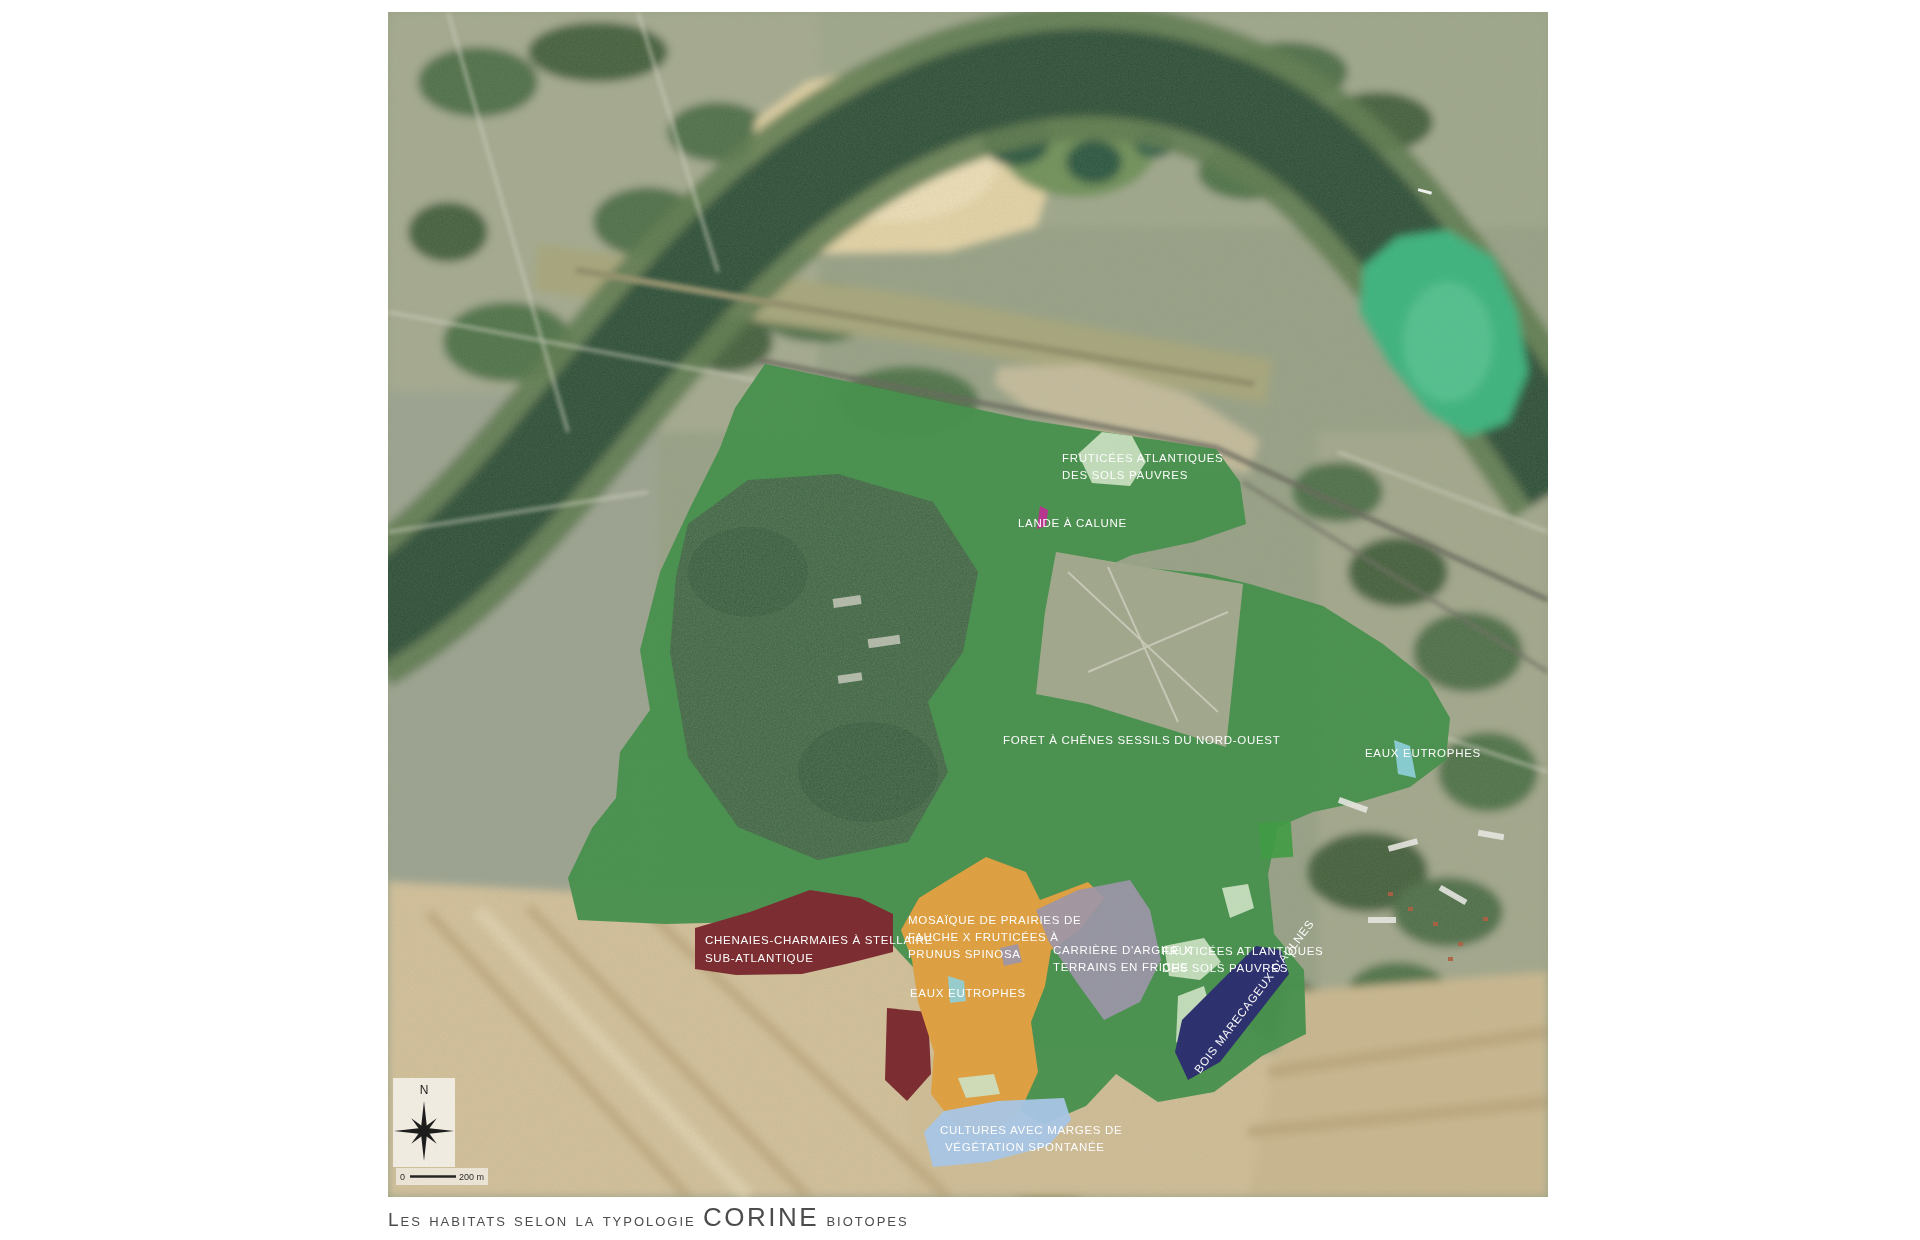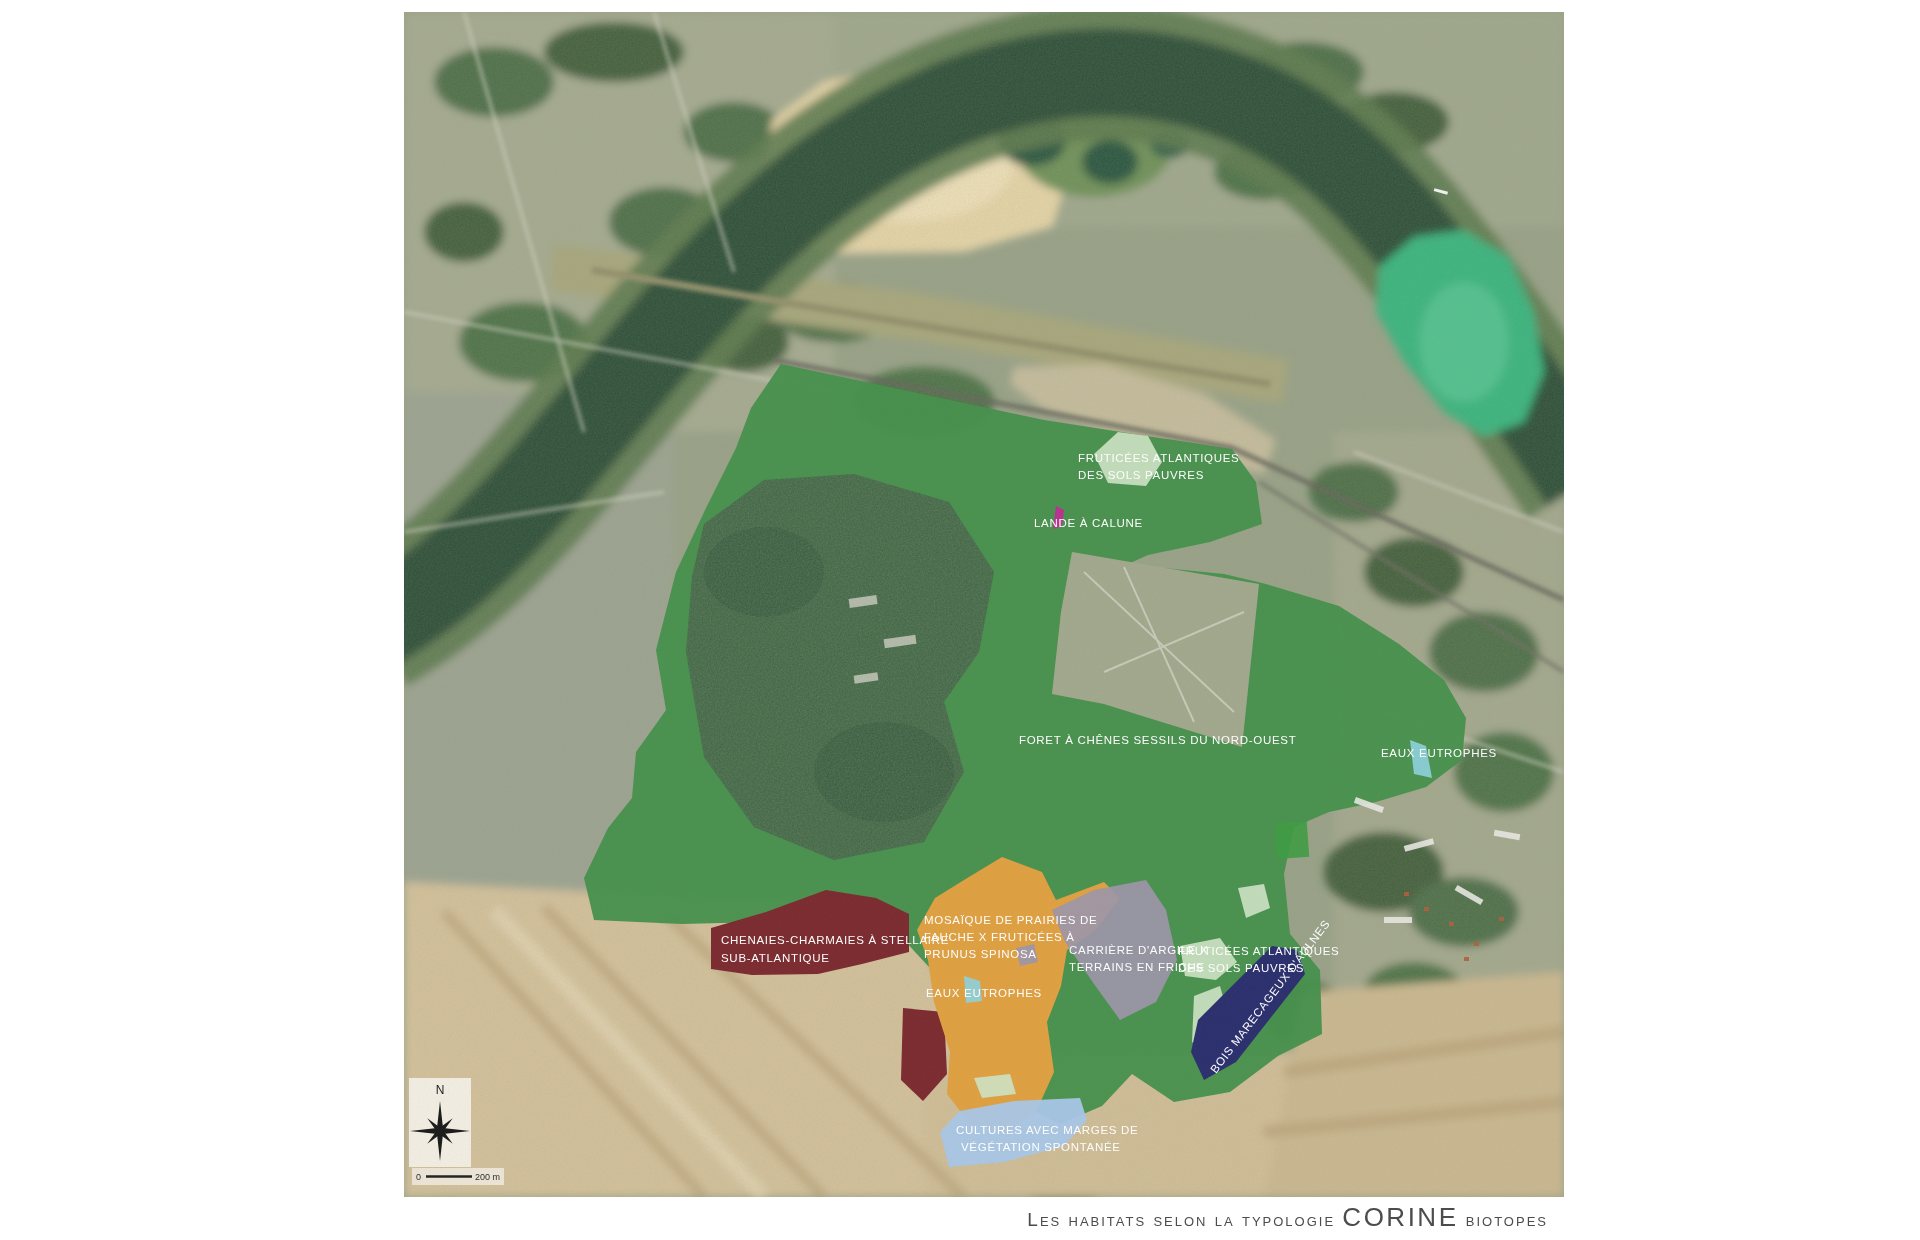--- a/index.html
+++ b/index.html
@@ -1,21 +1,21 @@
 <!DOCTYPE html>
 <html><head>
 <meta charset="utf-8">
 <style>
   html,body{margin:0;padding:0;background:#ffffff;}
   body{width:1920px;height:1240px;position:relative;overflow:hidden;
        font-family:"Liberation Sans",sans-serif;}
-  .map-frame{position:absolute;left:404px;top:12px;width:1160px;height:1185px;}
+  .map-frame{position:absolute;left:388px;top:12px;width:1160px;height:1185px;}
   svg text{font-family:"Liberation Sans",sans-serif;fill:#ffffff;
            font-size:11.5px;letter-spacing:0.7px;}
-  .caption{position:absolute;left:388px;top:1202px;width:1160px;text-align:right;
+  .caption{position:absolute;left:388px;top:1202px;width:1160px;text-align:left;
            color:#4c4c4c;font-variant:small-caps;letter-spacing:2px;font-size:19px;}
   .caption .brand{font-size:26px;letter-spacing:2.5px;font-variant:normal;}
 </style>
 </head>
 <body>
 
 <div class="map-frame">
 <svg width="1160" height="1185" viewBox="0 0 1160 1185">
   <defs>
     <filter id="grain" x="-5%" y="-5%" width="110%" height="110%">

